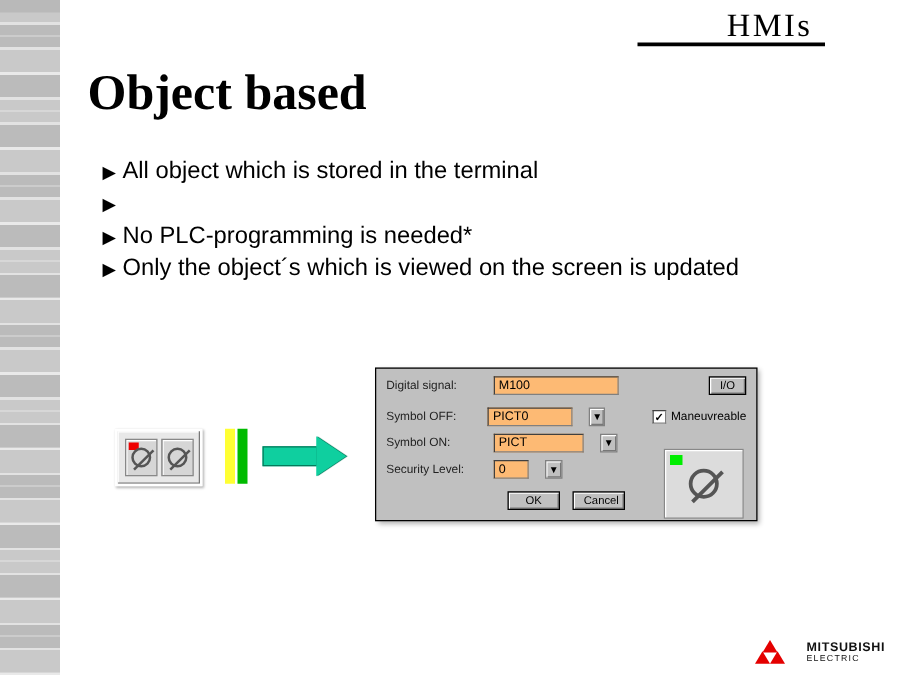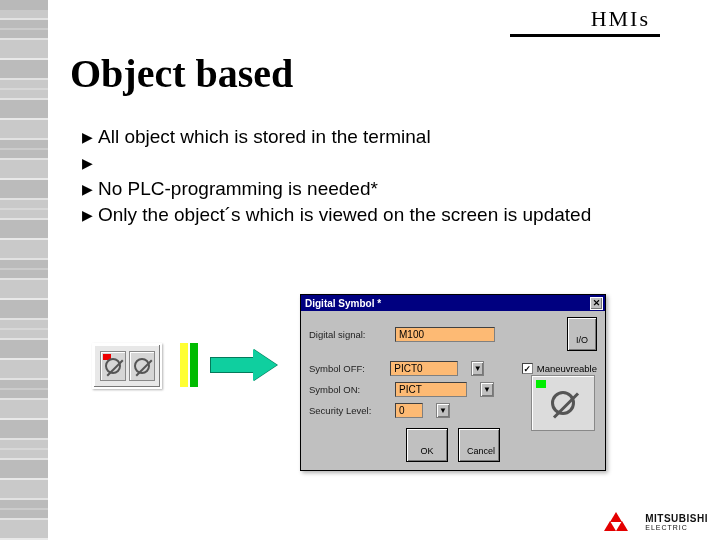--- a/index.html
+++ b/index.html
@@ -27,21 +27,21 @@
     content:"";
     position:absolute;
     left:0;top:0;width:100%;height:100%;
     background: repeating-linear-gradient(to bottom,
       transparent 0 28px, rgba(255,255,255,.25) 28px 30px);
   }
   .header-label {
     position: absolute;
     top: 6px; right: 70px;
     font-family: "Times New Roman", serif;
-    font-size: 22px;
+    font-size: 26px;
     letter-spacing: 2px;
   }
   .header-line {
     position: absolute;
     top: 34px; right: 60px;
     width: 150px; height: 3px;
     background: #000;
   }
   .title {
     position: absolute;
@@ -149,21 +149,21 @@
     height:15px;background:#fdba74;border:1px solid #808080;
     border-top-color:#404040;border-left-color:#404040;
     font-size:10px;padding:0 3px;line-height:14px;
   }
   .txt.w1{width:72px;}
   .txt.w2{width:100px;}
   .btn{
     height:15px;border:1px solid #000;
     background:#c0c0c0;
     box-shadow:inset 1px 1px #fff, inset -1px -1px #777;
-    font-size:9px;padding:16px 8px;line-height:13px;
+    font-size:9px;padding:0 8px;line-height:13px;
     text-align:center;
   }
   .drop{
     width:14px;height:15px;background:#c0c0c0;
     border:1px solid #808080;
     box-shadow:inset 1px 1px #fff, inset -1px -1px #777;
     display:flex;align-items:center;justify-content:center;font-size:8px;
     margin-left:-1px;
   }
   .chk{
@@ -250,24 +250,20 @@
 <div class="bars">
     <div></div>
     <div></div>
   </div>
 <div class="bigarrow">
   <div class="shaft"></div>
     <div class="head"></div>
 </div>
 
 <div class="dialog">
-  <div class="titlebar">
-    <span>Digital Symbol *</span>
-    <div class="x">✕</div>
-  </div>
   <div class="dlgbody" style="position:relative;">
     <div class="row">
       <div class="lbl">Digital signal:</div>
       <div class="txt w2">M100</div>
       <div style="flex:1"></div>
       <div class="btn">I/O</div>
     </div>
     <div class="row" style="margin-top:10px">
       <div class="lbl">Symbol OFF:</div>
       <div class="txt w1">PICT0</div>

